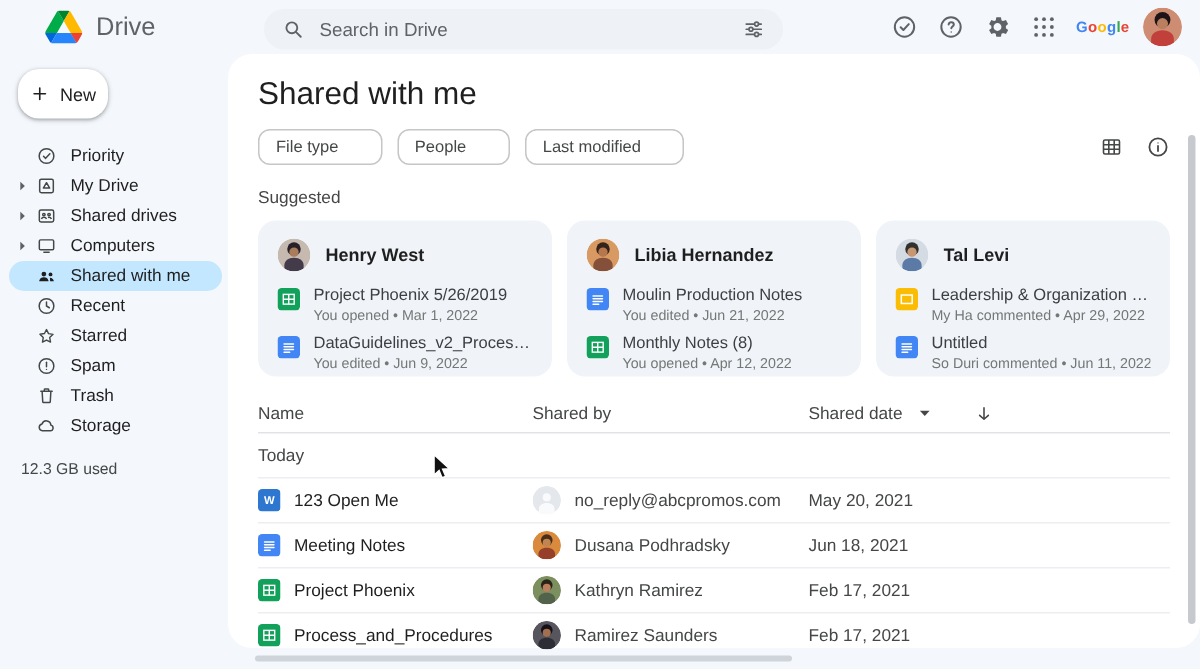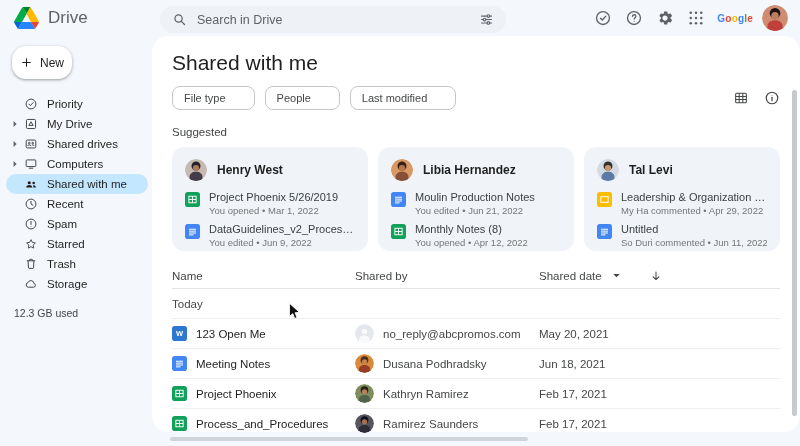--- a/index.html
+++ b/index.html
@@ -7,21 +7,21 @@
   body {
     position:relative; overflow:hidden;
     background:#F4F7FB;
     font-family:"Liberation Sans", sans-serif;
     color:#1F1F1F;
     -webkit-font-smoothing:antialiased;
   }
   svg { display:block; }
 
   
-  .topbar { position:absolute; top:0; left:0; right:0; height:36px; }
+  .topbar { position:absolute; top:0; left:16px; right:0; height:36px; }
   .brand { position:absolute; left:14px; top:7px; display:flex; align-items:center; gap:9px; }
   .brand-logo svg { width:25px; height:22px; }
   .brand-name { font-size:17px; color:#5F6368; }
   .search { position:absolute; left:160px; top:6px; width:346px; height:27px;
     background:#EEF1F5; border-radius:14px; display:flex; align-items:center; padding:0 12px; gap:10px; }
   .search .s-ico { width:15px; height:15px; color:#5F6368; flex:none; }
   .search .s-ico svg { width:15px; height:15px; }
   .search input { flex:1; border:none; background:transparent; outline:none;
     font-size:12.5px; color:#202124; font-family:"Liberation Sans",sans-serif; min-width:0; }
   .search input::placeholder { color:#5F6368; }
@@ -275,36 +275,36 @@
           <svg viewBox="0 0 24 24" fill="none" stroke="currentColor" stroke-width="1.7">
             <circle cx="12" cy="12" r="8.4"></circle>
             <path d="M12 7.5V12l3.2 2" stroke-linecap="round"></path>
           </svg>
         </span>
     <span class="nav-label">Recent</span>
   </div>
       <div class="nav-item">
     <span class="nav-caret"></span>
     <span class="nav-icon">
+          <svg viewBox="0 0 24 24" fill="none" stroke="currentColor" stroke-width="1.6" stroke-linejoin="round">
+            <path d="M12 4.6l2.3 4.7 5.2.8-3.8 3.7.9 5.2-4.6-2.4-4.6 2.4.9-5.2L4.5 10l5.2-.8z"></path>
+          </svg>
+        </span>
+    <span class="nav-label">Starred</span>
+  </div>
+      <div class="nav-item">
+    <span class="nav-caret"></span>
+    <span class="nav-icon">
           <svg viewBox="0 0 24 24" fill="none" stroke="currentColor" stroke-width="1.7">
             <circle cx="12" cy="12" r="8.4"></circle>
             <path d="M12 7.6v5.2" stroke-linecap="round"></path>
             <circle cx="12" cy="15.9" r=".8" fill="currentColor" stroke="none"></circle>
           </svg>
         </span>
     <span class="nav-label">Spam</span>
-  </div>
-      <div class="nav-item">
-    <span class="nav-caret"></span>
-    <span class="nav-icon">
-          <svg viewBox="0 0 24 24" fill="none" stroke="currentColor" stroke-width="1.6" stroke-linejoin="round">
-            <path d="M12 4.6l2.3 4.7 5.2.8-3.8 3.7.9 5.2-4.6-2.4-4.6 2.4.9-5.2L4.5 10l5.2-.8z"></path>
-          </svg>
-        </span>
-    <span class="nav-label">Starred</span>
   </div>
       <div class="nav-item">
     <span class="nav-caret"></span>
     <span class="nav-icon">
           <svg viewBox="0 0 24 24" fill="none" stroke="currentColor" stroke-width="1.7">
             <path d="M5.5 6.5h13M9.5 6V4.8c0-.5.4-.8.9-.8h3.2c.5 0 .9.3.9.8V6M7 6.5l.7 12c0 .6.5 1 1 1h6.6c.5 0 1-.4 1-1l.7-12" stroke-linecap="round" stroke-linejoin="round"></path>
           </svg>
         </span>
     <span class="nav-label">Trash</span>
   </div>

